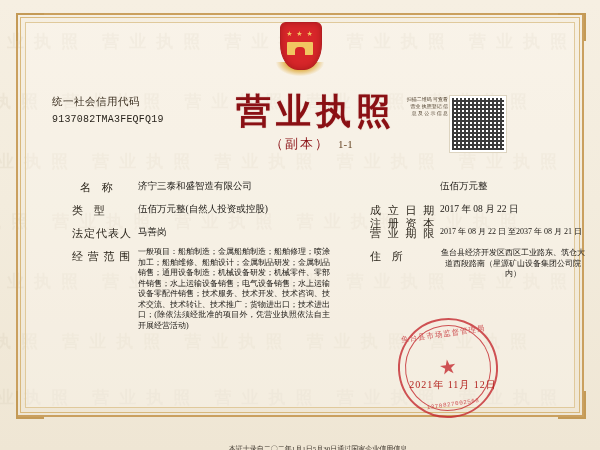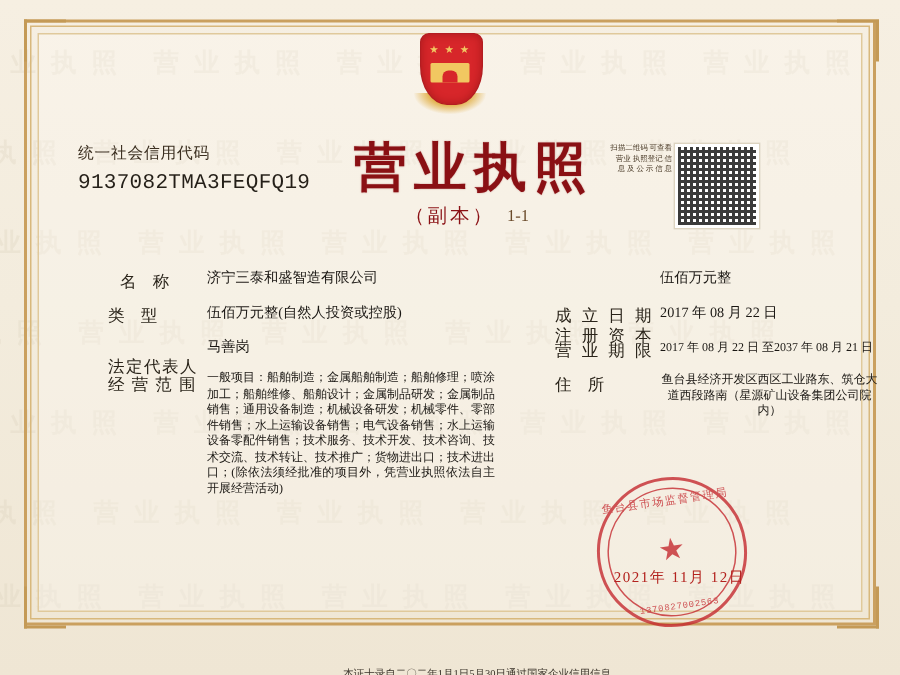--- a/index.html
+++ b/index.html
@@ -164,21 +164,21 @@
   }
   .credit-label {
     font-size: 10.5px;
     color: #3b2f20;
     letter-spacing: 0.5px;
     font-family: "Liberation Serif", serif;
     white-space: nowrap;
   }
   .credit-value {
     margin-top: 5px;
-    font-size: 14px;
+    font-size: 10px;
     color: #241f18;
     font-family: "Liberation Mono", monospace;
     letter-spacing: 0.2px;
   }
 
   
   .qr {
     position: absolute;
     left: 449px; top: 95px;
     width: 52px; height: 52px;
@@ -367,21 +367,21 @@
     <div class="f-label" style="left:80px; top:180px;">名    称</div>
     <div class="f-value" style="left:138px; top:180px; width:200px;">济宁三泰和盛智造有限公司</div>
   </div>
 
   <div class="field">
     <div class="f-label" style="left:72px; top:203px;">类    型</div>
     <div class="f-value" style="left:138px; top:203px; width:200px;">伍佰万元整(自然人投资或控股)</div>
   </div>
 
   <div class="field">
-    <div class="f-label" style="left:72px; top:226px; letter-spacing:1px;margin-top:11px;">法定代表人</div>
+    <div class="f-label" style="left:72px; top:226px; letter-spacing:1px;">法定代表人</div>
     <div class="f-value" style="left:138px; top:226px; width:200px;">马善岗</div>
   </div>
 
   <div class="field">
     <div class="f-label" style="left:72px; top:249px; letter-spacing:1px;">经 营 范 围</div>
     <div class="f-value small" style="left:138px; top:247px; width:192px; text-align:justify;">一般项目：船舶制造；金属船舶制造；船舶修理；喷涂加工；船舶维修、船舶设计；金属制品研发；金属制品销售；通用设备制造；机械设备研发；机械零件、零部件销售；水上运输设备销售；电气设备销售；水上运输设备零配件销售；技术服务、技术开发、技术咨询、技术交流、技术转让、技术推广；货物进出口；技术进出口；(除依法须经批准的项目外，凭营业执照依法自主开展经营活动)</div>
   </div>
 
   <div class="field">
     <div class="f-label" style="left:370px; top:180px; letter-spacing:2px;margin-top:36px;">注 册 资 本</div>

